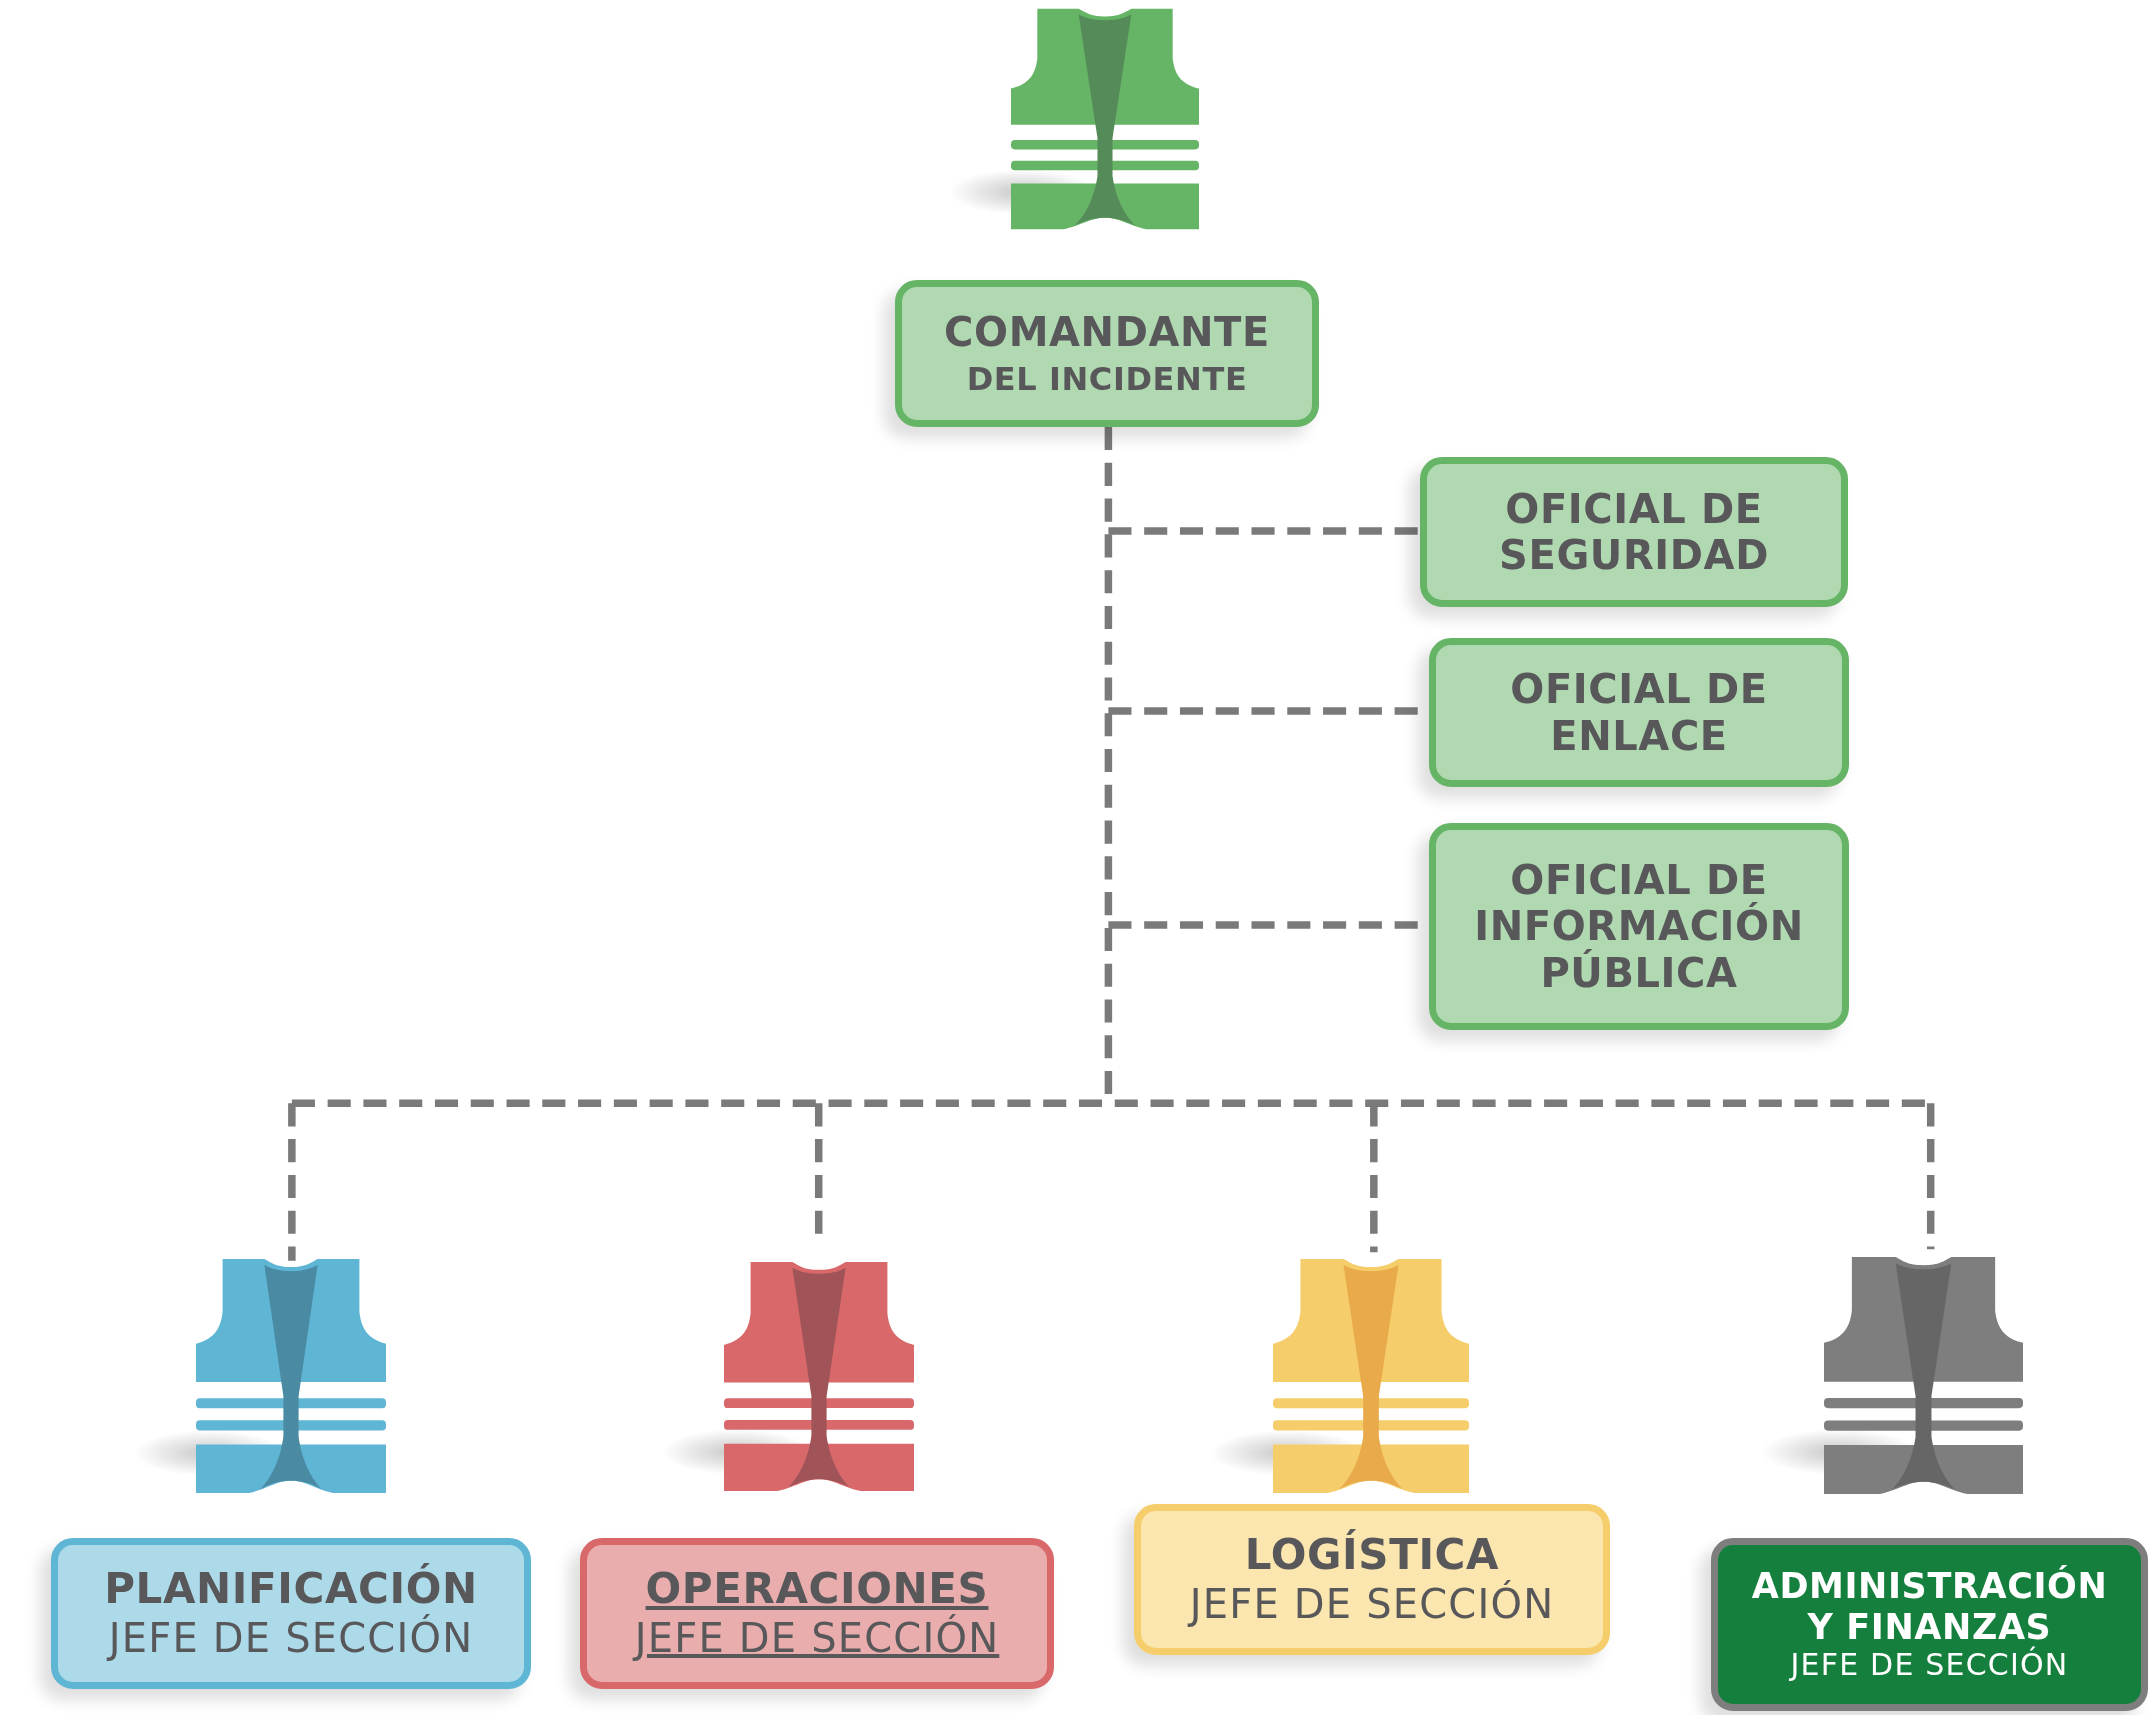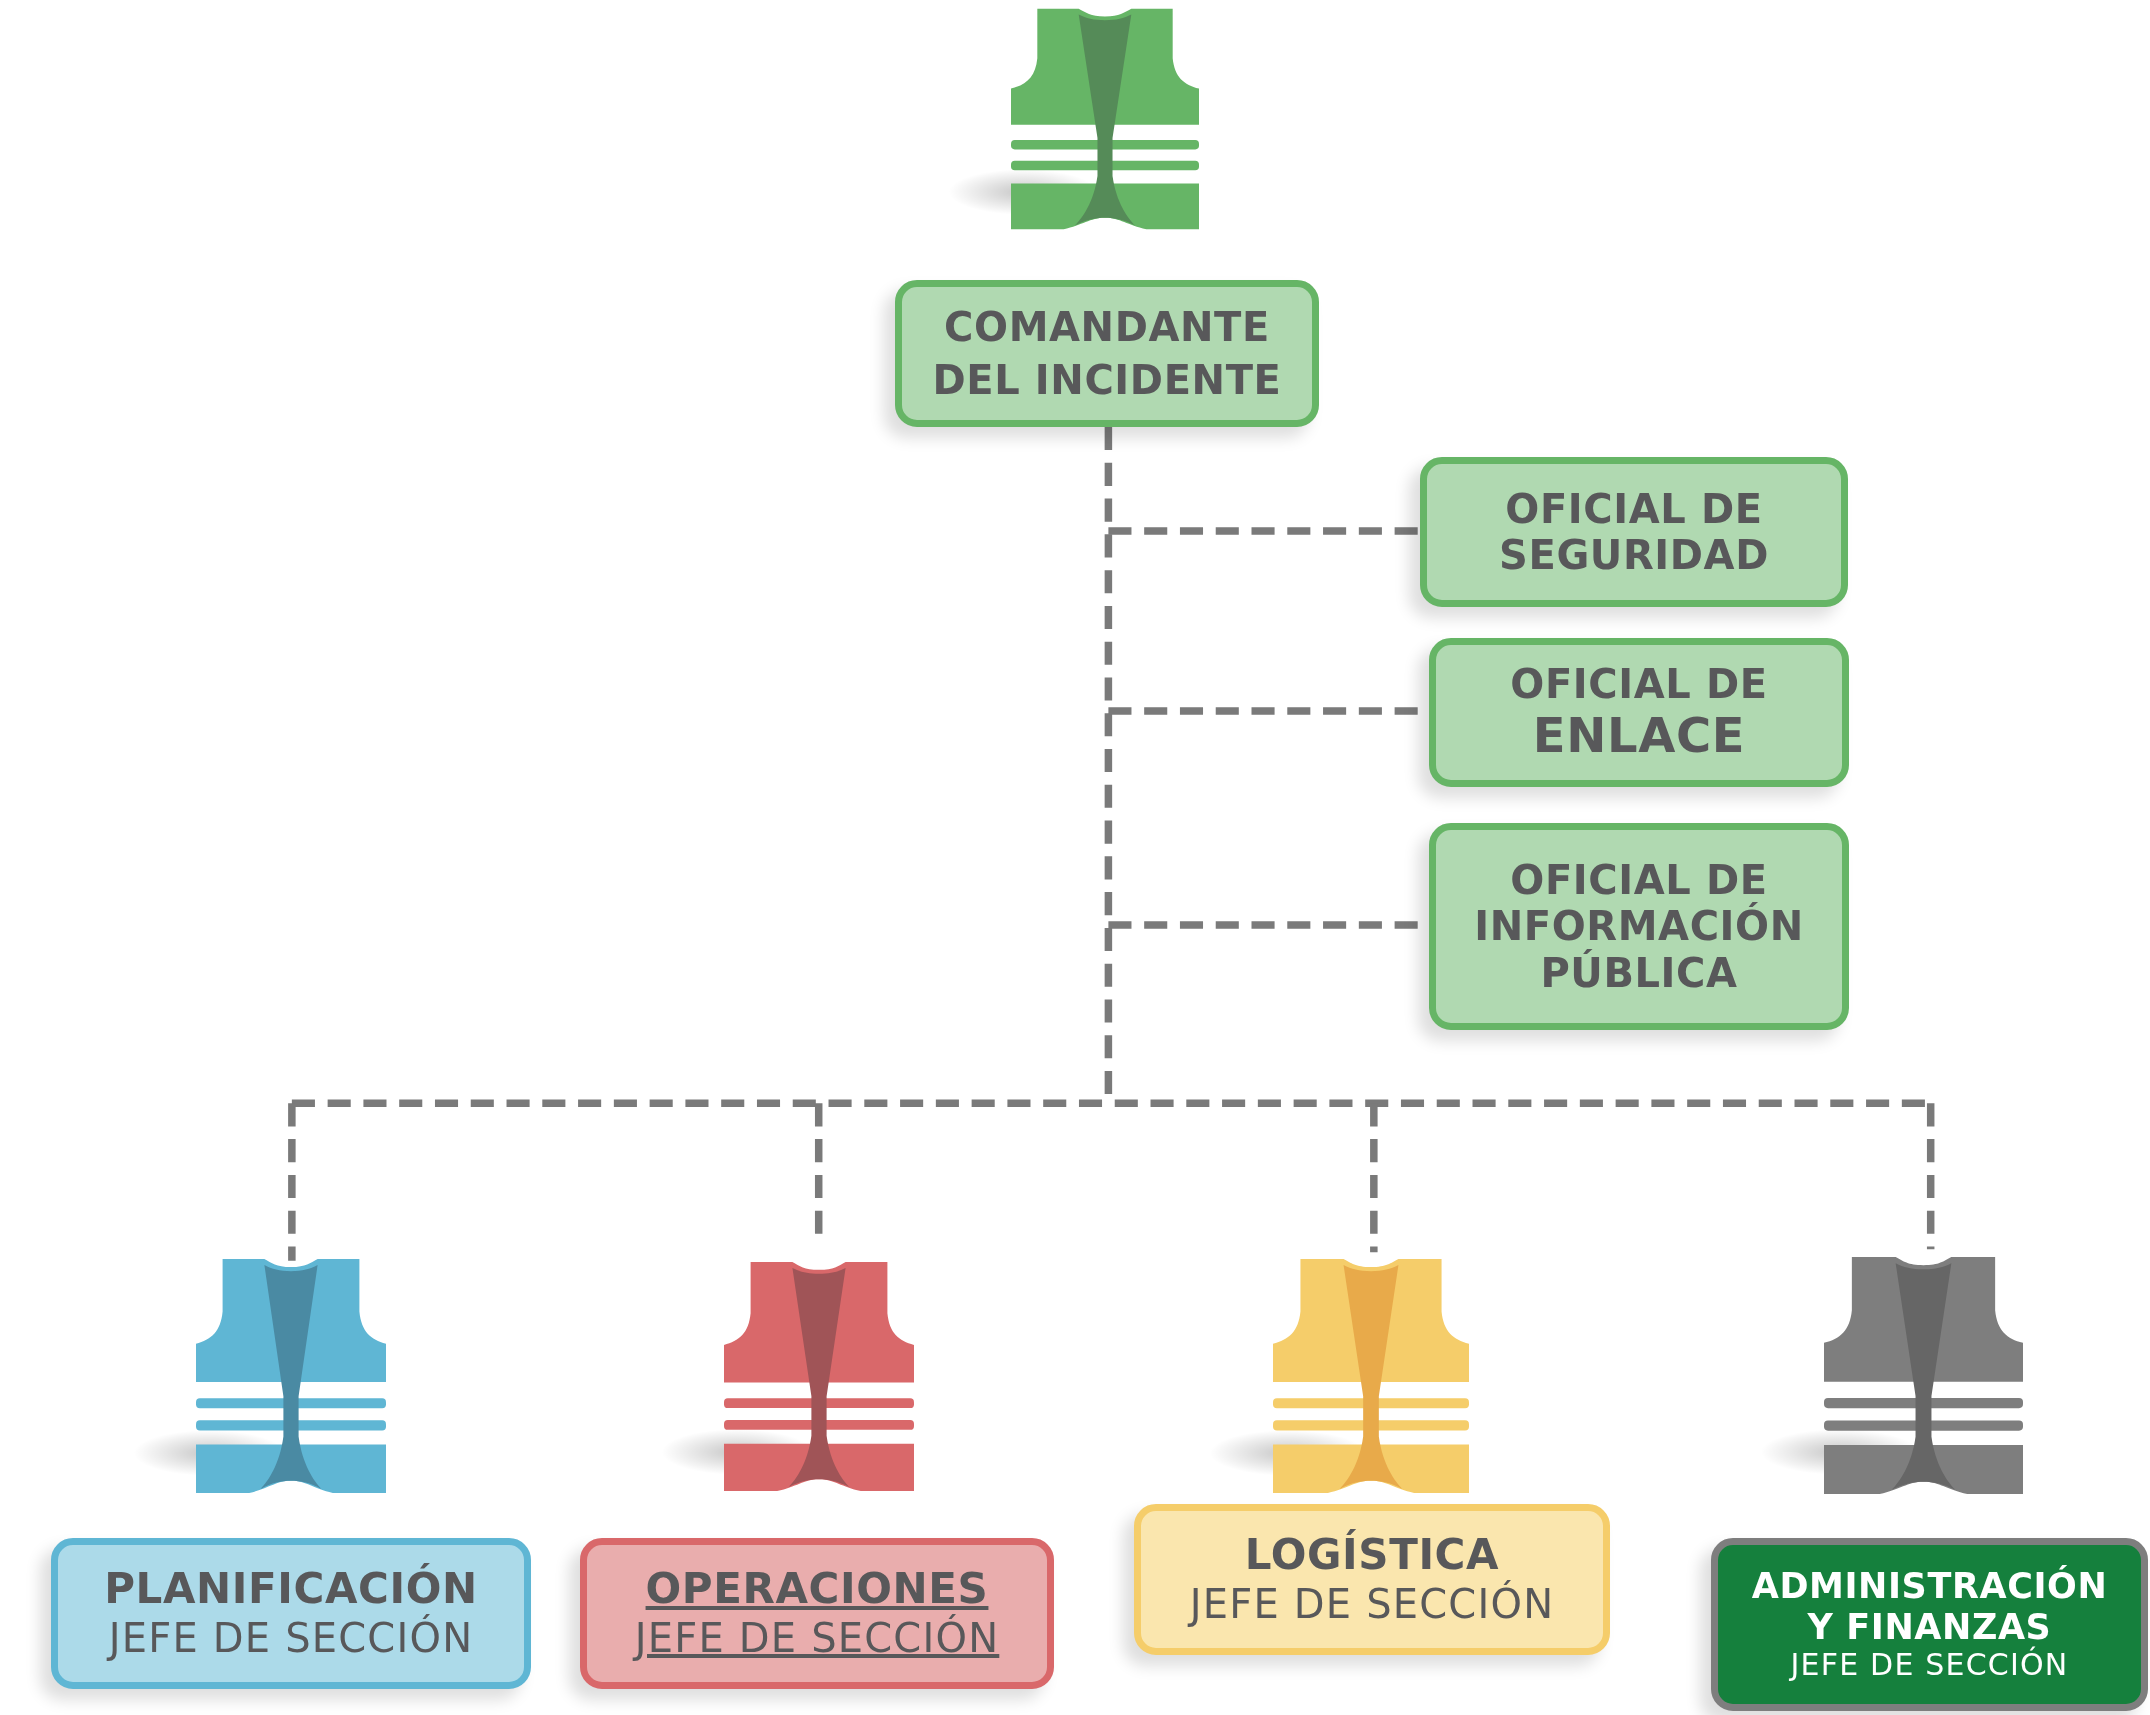--- a/index.html
+++ b/index.html
@@ -75,30 +75,30 @@
       <path d="M14 2 L36 2 C40 4 42 6 50 6 C58 6 60 4 64 2 L86 2 L86 28 C87 38 92 42 100 44 L100 63 L0 63 L0 44 C8 42 13 38 14 28 Z" fill="#7e7e7e"></path>
       <rect x="0" y="71" width="100" height="5" rx="2" fill="#7e7e7e"></rect>
       <rect x="0" y="82" width="100" height="5" rx="2" fill="#7e7e7e"></rect>
       <path d="M0 94 L100 94 L100 118 L72 118 C62 116 58 112 50 112 C42 112 38 116 28 118 L0 118 Z" fill="#7e7e7e"></path>
       <path d="M36 5 C40 7 44 8 50 8 C56 8 60 7 64 5 L54 70 L54 90 C56 104 62 112 66 116 C60 113 55 112 50 112 C45 112 40 113 34 116 C38 112 44 104 46 90 L46 70 Z" fill="#666666"></path>
     </svg>
   </div>
 
 <div class="box green" style="left:895px; top:280px; width:424px; height:147px;gap:6px;">
   <span class="t" style="font-size:40px;">COMANDANTE</span>
-  <span class="t" style="font-size:40px;text-align:center;">DEL INCIDENTE</span>
+  <span class="t" style="font-size:32px;text-align:center;">DEL INCIDENTE</span>
 </div>
 
 <div class="box green" style="left:1420px; top:457px; width:428px; height:150px;">
   <span class="t" style="font-size:40px;">OFICIAL DE</span>
   <span class="t" style="font-size:40px;">SEGURIDAD</span>
 </div>
 <div class="box green" style="left:1429px; top:638px; width:420px; height:149px;">
   <span class="t" style="font-size:40px;">OFICIAL DE</span>
-  <span class="t" style="font-size:48px;">ENLACE</span>
+  <span class="t" style="font-size:40px;">ENLACE</span>
 </div>
 <div class="box green" style="left:1429px; top:823px; width:420px; height:207px;">
   <span class="t" style="font-size:40px;">OFICIAL DE</span>
   <span class="t" style="font-size:40px;">INFORMACIÓN</span>
   <span class="t" style="font-size:40px;">PÚBLICA</span>
 </div>
 
 <div class="box blue" style="left:51px; top:1538px; width:480px; height:151px;">
   <span class="t" style="font-size:42px;">PLANIFICACIÓN</span>
   <span class="s" style="font-size:40px;">JEFE DE SECCIÓN</span>

